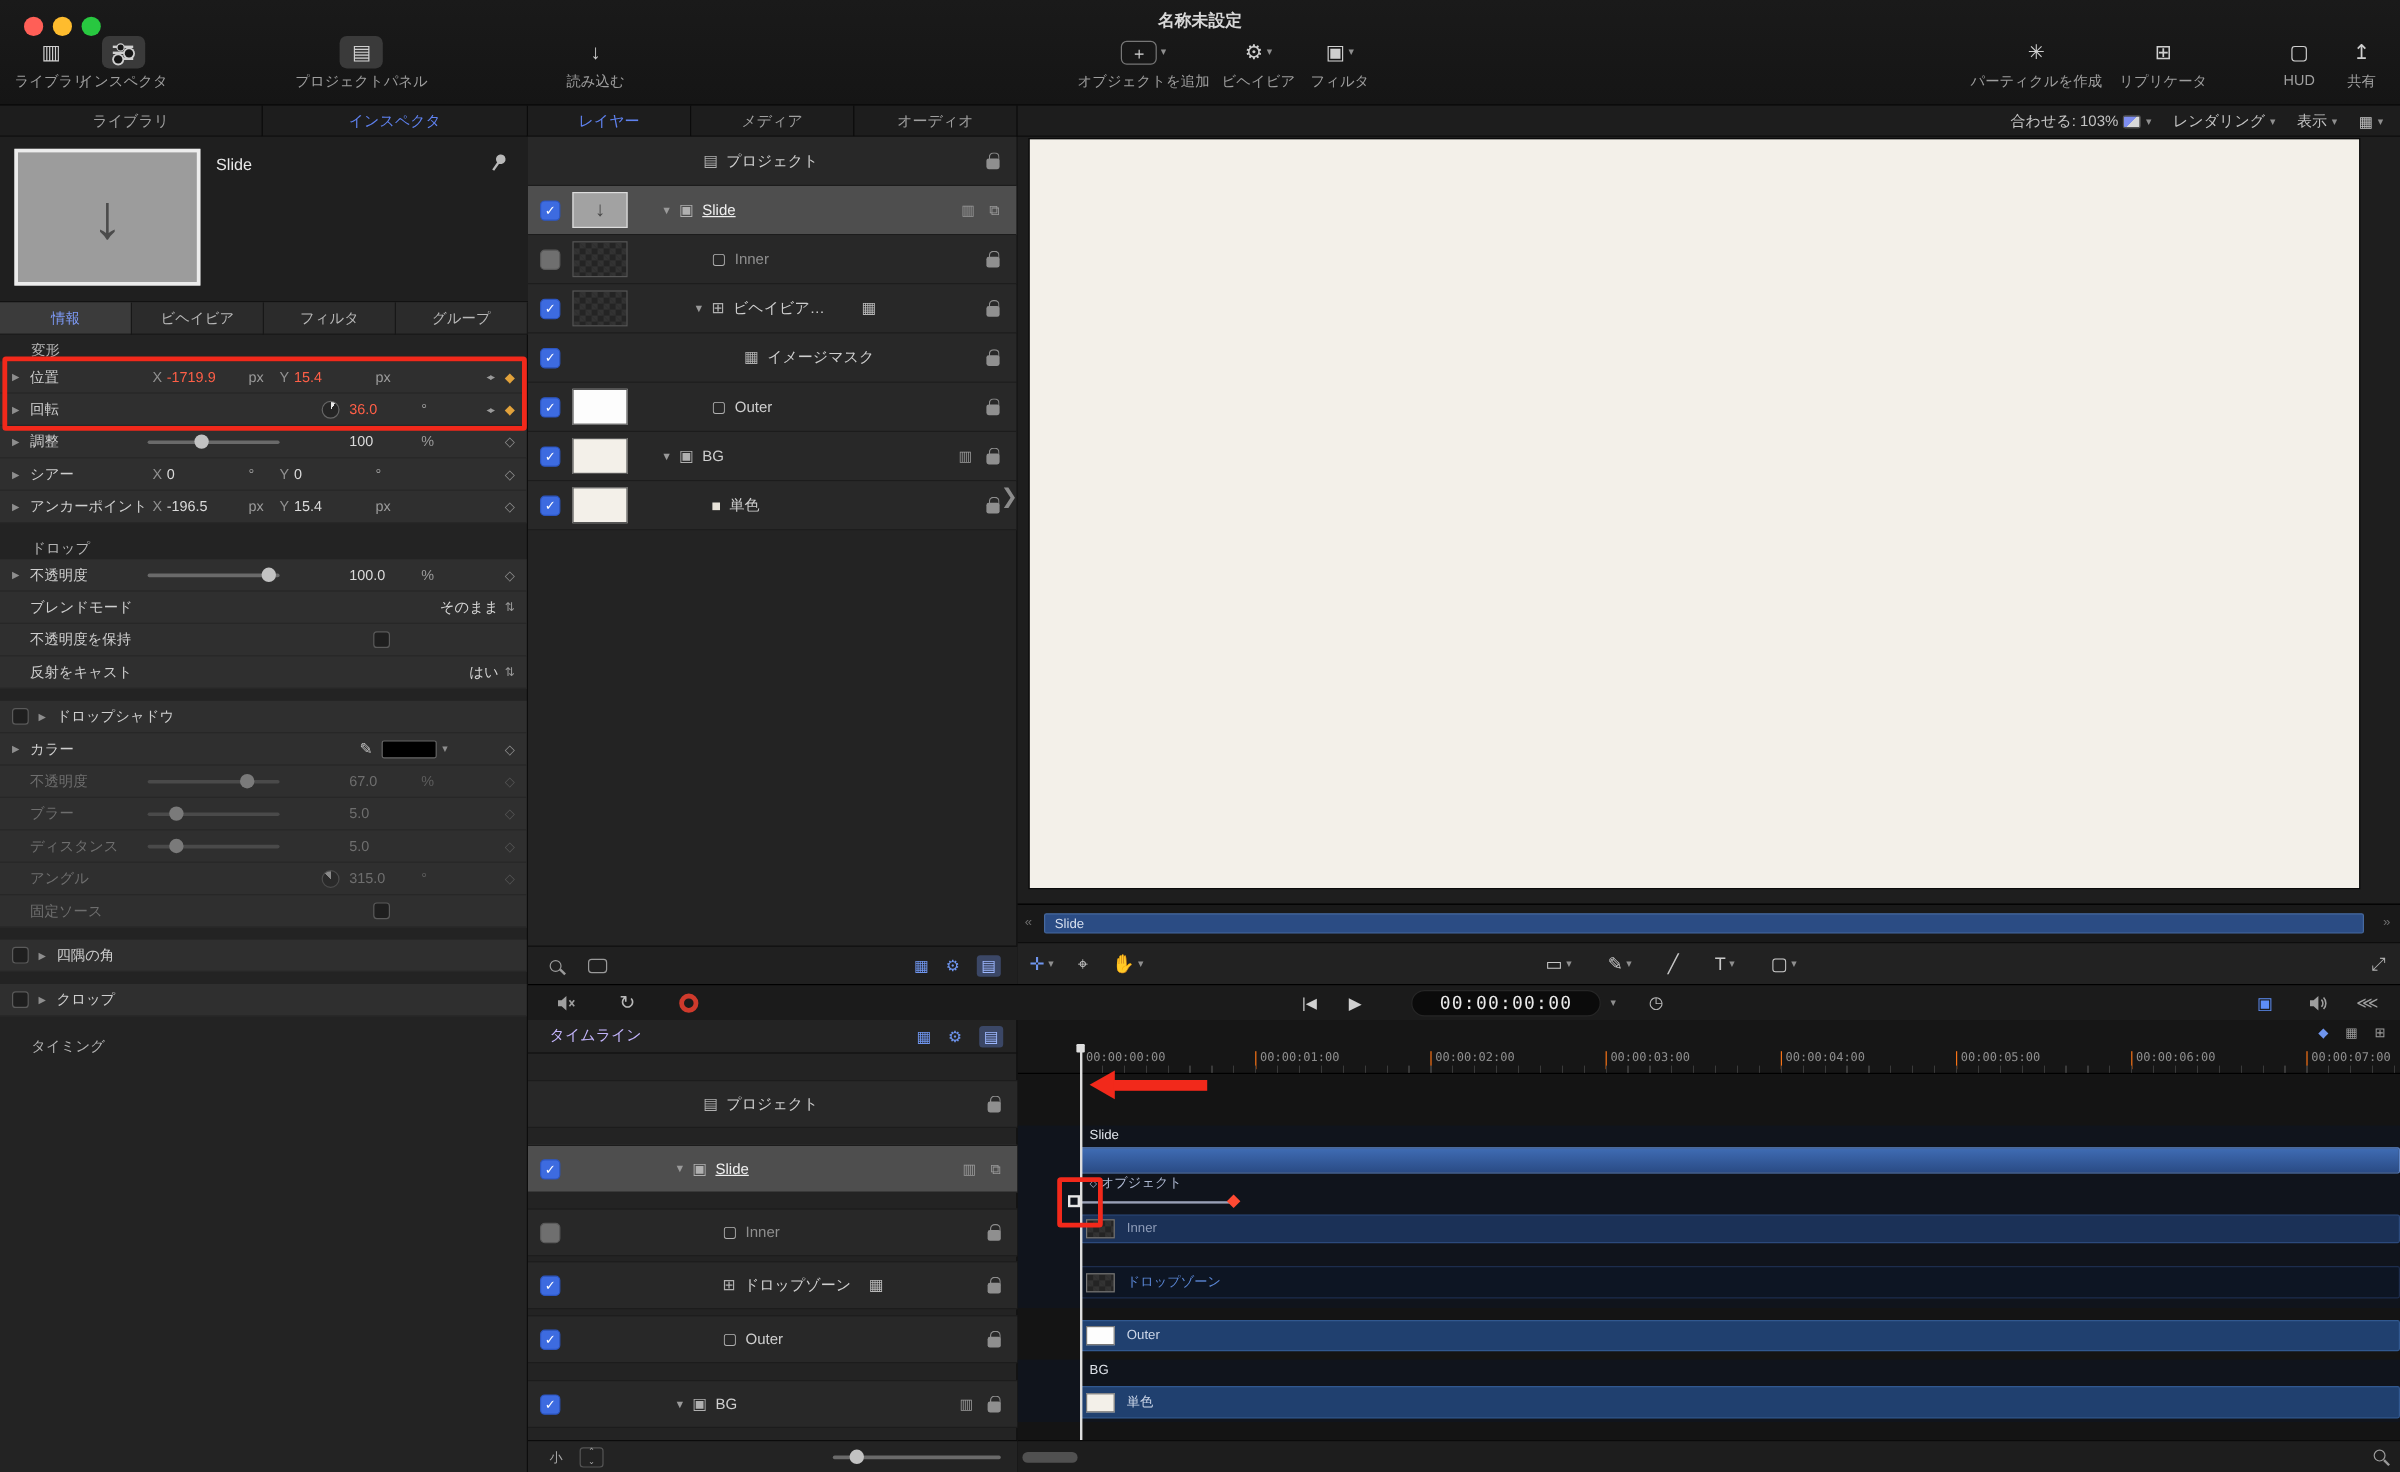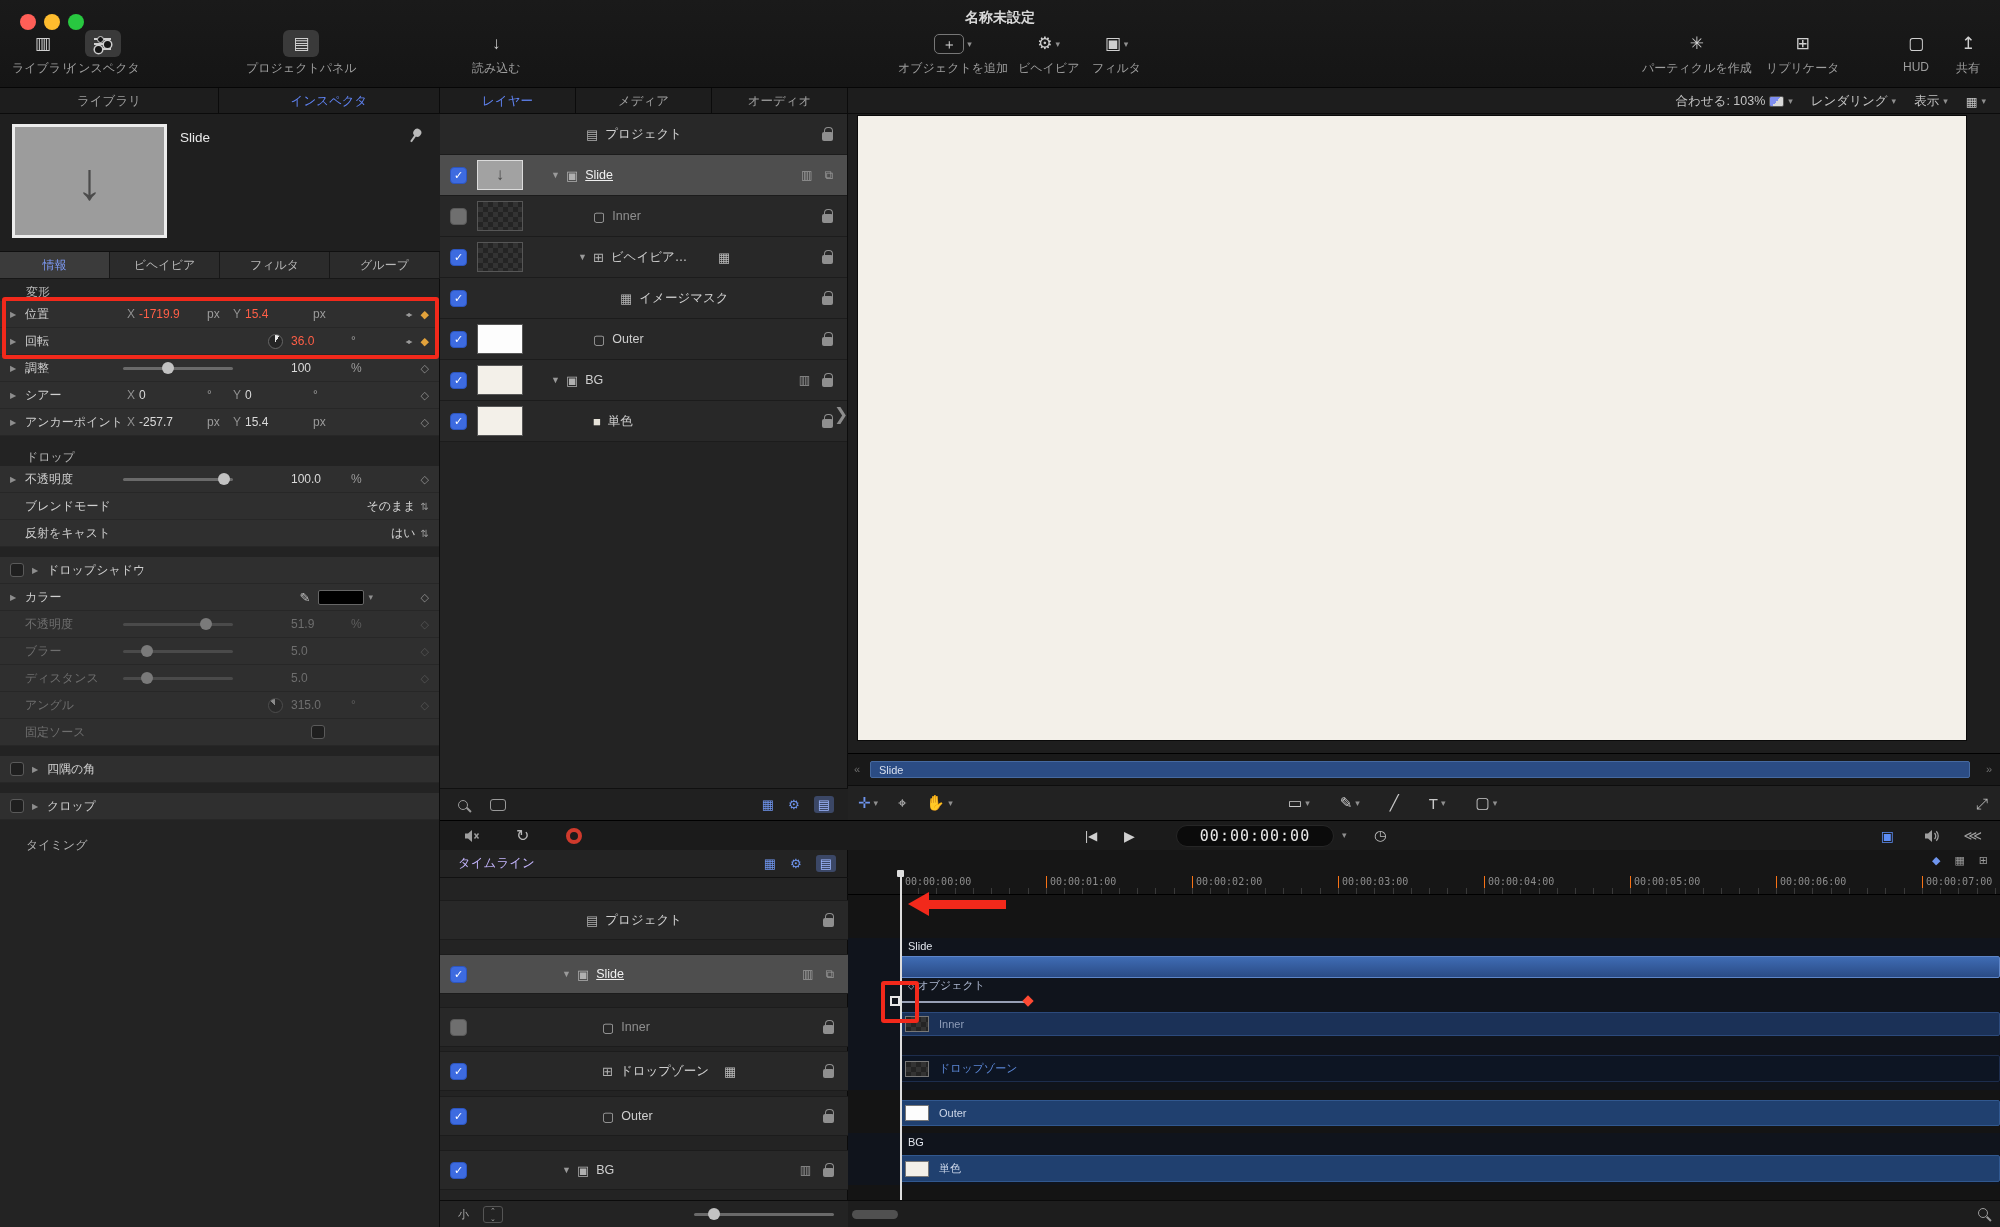--- a/index.html
+++ b/index.html
@@ -315,21 +315,21 @@
         <span class="flex1"></span>
         <span class="kf">
             <span class="dmd">◇</span>
           </span>
       </div>
 
       <div class="prow">
         <span class="disc">▶</span>
         <span class="plabel">アンカーポイント</span>
         <span class="ax">X</span>
-        <span class="val">-257.7</span>
+        <span class="val">-196.5</span>
         <span class="unit">px</span>
         <span class="ax">Y</span>
         <span class="val">15.4</span>
         <span class="unit">px</span>
         <span class="flex1"></span>
         <span class="kf">
             <span class="dmd">◇</span>
           </span>
       </div>
 
@@ -350,20 +350,27 @@
       </div>
 
       <div class="prow">
         <span class="disc"></span>
         <span class="plabel">ブレンドモード</span>
         <span class="flex1"></span>
         <span class="popval">そのまま</span>
         <span class="popcaret">⇅</span>
       </div>
 
+      <div class="prow">
+        <span class="disc"></span>
+        <span class="plabel" style="width:160px;">不透明度を保持</span>
+        <span class="flex1"></span>
+        <span class="cbox"></span>
+        <span style="width:104px;"></span>
+      </div>
 
       <div class="prow">
         <span class="disc"></span>
         <span class="plabel" style="width:160px;">反射をキャスト</span>
         <span class="flex1"></span>
         <span class="popval">はい</span>
         <span class="popcaret">⇅</span>
       </div>
 
       <div class="prow" style="margin-top:10px;">
@@ -384,21 +391,21 @@
           </span>
       </div>
 
       <div class="prow dim">
         <span class="disc"></span>
         <span class="plabel">不透明度</span>
         <span class="slider dims">
             <span class="knob" style="left:70%;"></span>
           </span>
         <span class="flex1"></span>
-        <span class="val dimv" style="width:56px;">51.9</span>
+        <span class="val dimv" style="width:56px;">67.0</span>
         <span class="unit dimv">%</span>
         <span class="kf">
             <span class="dmd dimv">◇</span>
           </span>
       </div>
 
       <div class="prow dim">
         <span class="disc"></span>
         <span class="plabel">ブラー</span>
         <span class="slider dims">

